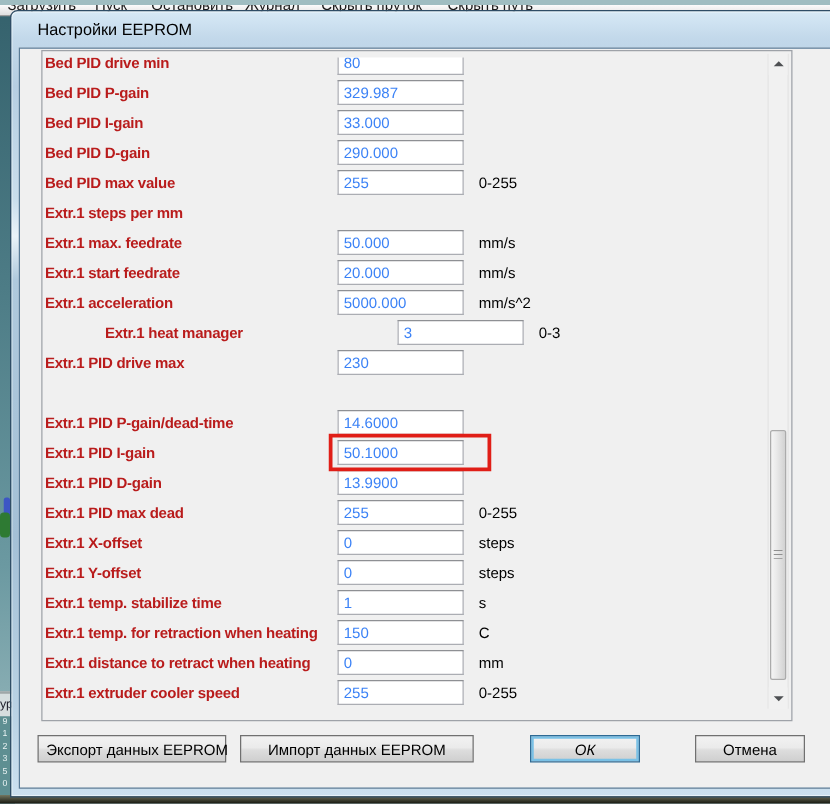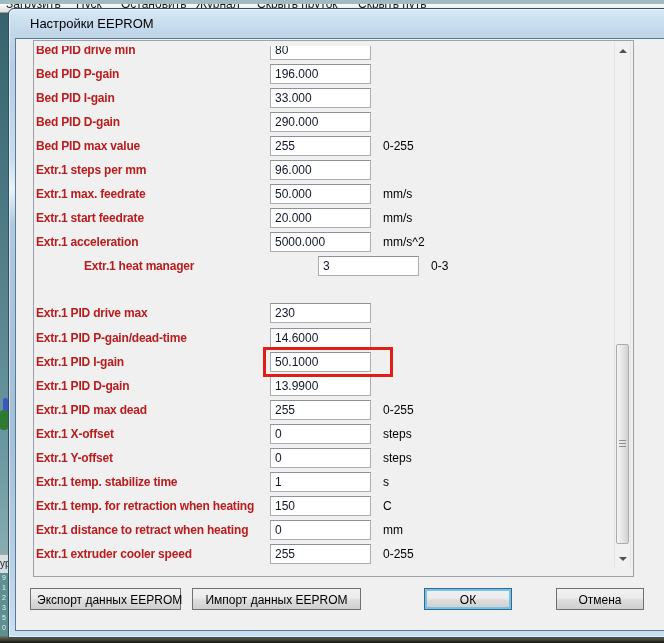--- a/index.html
+++ b/index.html
@@ -55,21 +55,21 @@
     position:absolute;left:17px;top:1px;width:599px;height:535px;
     background:#F0F0F0;border:1px solid #9EA2A8;overflow:hidden;
   }
   .row{position:absolute;left:0;width:100%;height:24px;}
   .row.cut-top{clip-path:inset(7px 0 0 0);}
   .rlabel{position:absolute;left:2px;top:4px;font-size:12px;font-weight:bold;color:#b91c1c;white-space:nowrap;letter-spacing:-0.2px;}
   .rinput{
     position:absolute;left:236px;top:1px;width:92px;height:16px;
     padding:1px 3px 1px 4px;background:#fff;
     border:1px solid #ABADB3;border-top-color:#8E9094;
-    font-size:12px;line-height:16px;color:#0f172a;font-family:"Liberation Sans",sans-serif;
+    font-size:12px;line-height:16px;color:#3b82f6;font-family:"Liberation Sans",sans-serif;
   }
   .runit{position:absolute;left:349px;top:4px;font-size:12px;color:#000;white-space:nowrap;}
   .red-frame{display:none;}
   .row.highlighted .red-frame{
     display:block;position:absolute;left:229px;top:-4px;width:124px;height:24px;
     border:3px solid #E01E17;z-index:3;
   }
   
   .sbar{position:absolute;right:3px;top:3px;width:17px;height:524px;
     background:#F1F1F1;border-left:1px solid #E4E4E4;border-right:1px solid #E4E4E4;box-sizing:border-box;}
@@ -84,22 +84,22 @@
   .grip{position:absolute;left:2px;top:50%;margin-top:-4px;width:7px;height:7px;
     background:repeating-linear-gradient(to bottom,#8F8F8F 0 1px,transparent 1px 3px);}
   
   .btn{
     position:absolute;height:22px;font-size:12px;color:#000;text-align:center;line-height:20px;
     border:1px solid #707070;border-radius:0;box-sizing:border-box;
     background:linear-gradient(#F2F2F2,#EBEBEB 45%,#DDDDDD 55%,#CFCFCF);
     cursor:default;white-space:nowrap;
   }
   .btn-export{left:14px;top:549px;width:151px;}
-  .btn-import{left:176px;top:549px;width:169px;}
-  .btn-ok{left:408px;top:549px;width:88px;border-color:#2D6A94;box-shadow:inset 0 0 0 2px #7AC1E6;}
+  .btn-import{left:176px;top:549px;width:187px;}
+  .btn-ok{left:408px;top:549px;width:88px;border-color:#2D6A94;box-shadow:inset 0 0 0 2px #7AC1E6;font-style:italic;}
   .btn-cancel{left:508px;top:549px;width:88px;margin-left:32px;}
 </style>
 </head>
 <body>
 
 <div class="bg-toolbar">
     <span style="left: 6px;">Загрузить</span>
     <span style="left: 76px;">Пуск</span>
     <span style="left: 121px;">Остановить</span>
     <span style="left: 196px;">Журнал</span>
@@ -136,21 +136,21 @@
 
     <div class="panel">
         <div class="row cut-top" style="top: -2px;">
     <span class="rlabel">Bed PID drive min</span>
     <span class="rinput">80</span>
     <span class="runit"></span>
 
   </div>
         <div class="row" style="top: 22px;">
     <span class="rlabel">Bed PID P-gain</span>
-    <span class="rinput">196.000</span>
+    <span class="rinput">329.987</span>
     <span class="runit"></span>
 
   </div>
         <div class="row" style="top: 46px;">
     <span class="rlabel">Bed PID I-gain</span>
     <span class="rinput">33.000</span>
     <span class="runit"></span>
 
   </div>
         <div class="row" style="top: 70px;">
@@ -160,21 +160,20 @@
 
   </div>
         <div class="row" style="top: 94px;">
     <span class="rlabel">Bed PID max value</span>
     <span class="rinput">255</span>
     <span class="runit">0-255</span>
 
   </div>
         <div class="row" style="top: 118px;">
     <span class="rlabel">Extr.1 steps per mm</span>
-    <span class="rinput">96.000</span>
     <span class="runit"></span>
 
   </div>
         <div class="row" style="top: 142px;">
     <span class="rlabel">Extr.1 max. feedrate</span>
     <span class="rinput">50.000</span>
     <span class="runit">mm/s</span>
 
   </div>
         <div class="row" style="top: 166px;">
@@ -188,21 +187,21 @@
     <span class="rinput">5000.000</span>
     <span class="runit">mm/s^2</span>
 
   </div>
         <div class="row" style="top: 214px; margin-left: 48px;">
     <span class="rlabel">Extr.1 heat manager</span>
     <span class="rinput">3</span>
     <span class="runit">0-3</span>
 
   </div>
-        <div class="row" style="top: 238px; margin-top: 23px;">
+        <div class="row" style="top: 238px;">
     <span class="rlabel">Extr.1 PID drive max</span>
     <span class="rinput">230</span>
     <span class="runit"></span>
 
   </div>
         <div class="row" style="top: 286px;">
     <span class="rlabel">Extr.1 PID P-gain/dead-time</span>
     <span class="rinput">14.6000</span>
     <span class="runit"></span>
 

